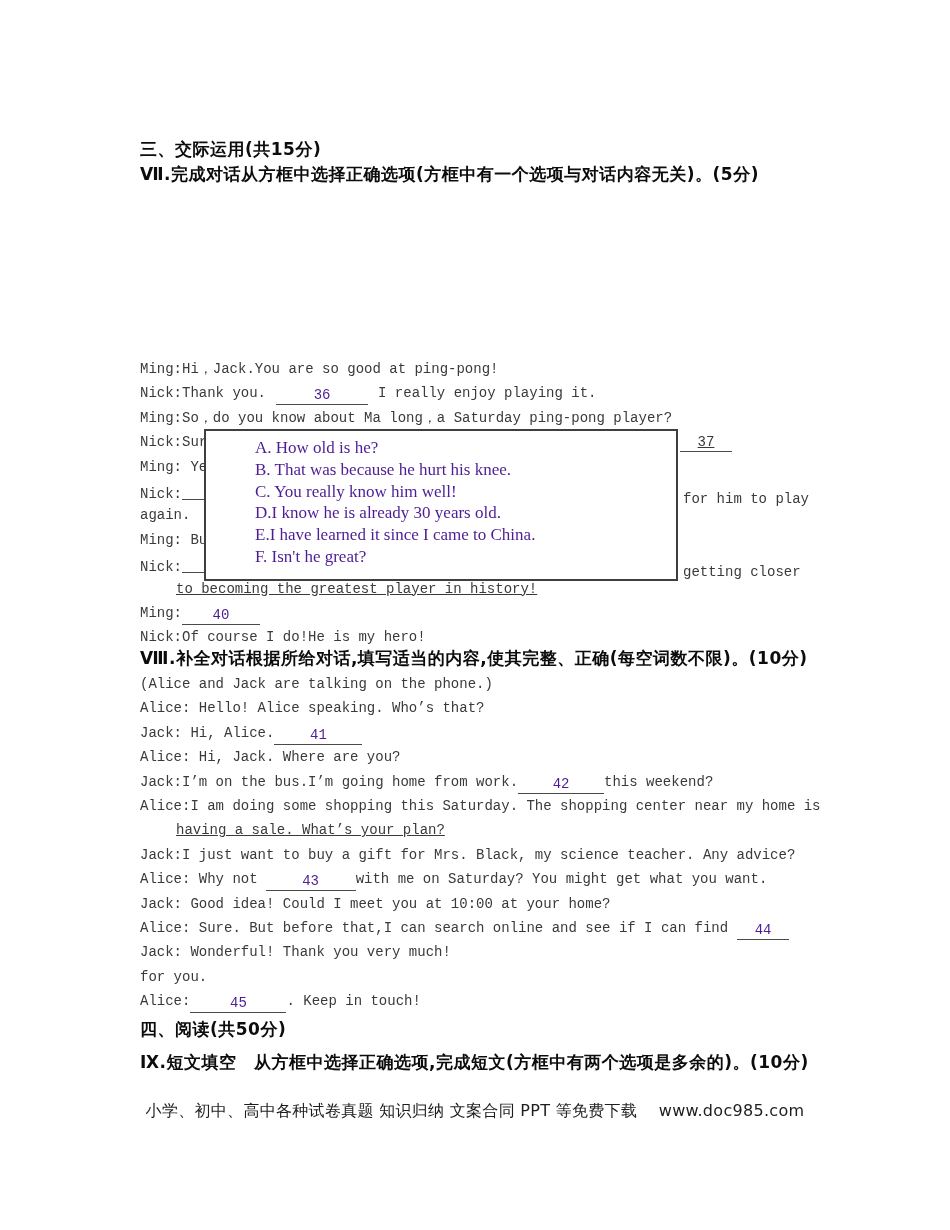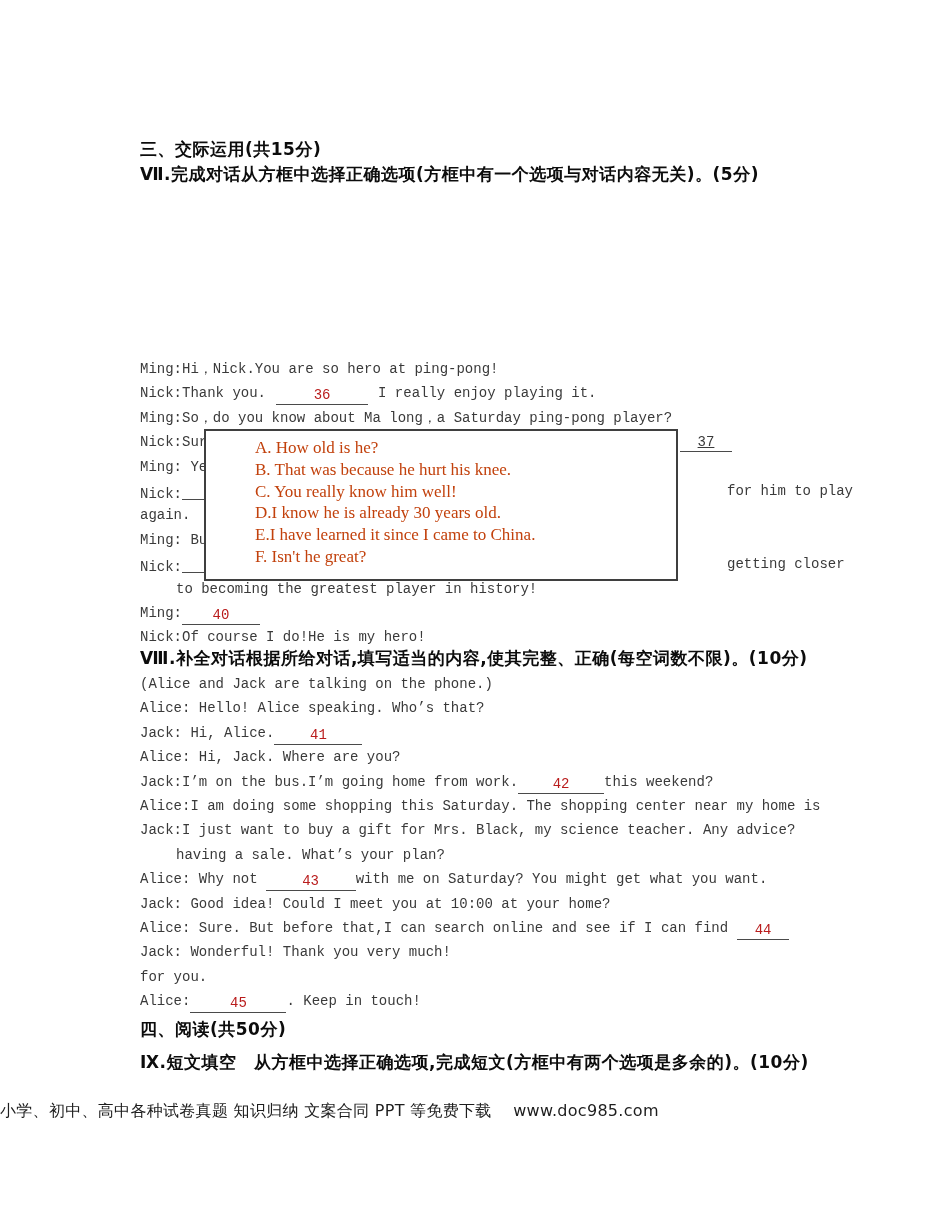--- a/index.html
+++ b/index.html
@@ -20,68 +20,68 @@
     letter-spacing:0.5px;
     white-space:nowrap;
   }
   
   .dlg{
     position:absolute;left:140px;width:700px;
     font-family:"Liberation Mono","DejaVu Sans Mono",monospace;
     font-size:14px;color:#3a3a3a;
   }
   .ln{position:relative;height:24.4px;line-height:24.4px;white-space:nowrap;}
-  .ind{padding-left:36px;}
+  .ind{padding-left:36px;text-decoration:underline;}
   
   .blank{
     display:inline-block;text-align:center;
     border-bottom:1.5px solid #4a4a4a;
     height:20px;line-height:22px;vertical-align:-2px;
-    color:#b91c1c;
+    color:#4c1d95;
   }
   .stub{
     display:inline-block;width:70px;height:20px;vertical-align:-2px;
     border-bottom:1.5px solid #4a4a4a;
   }
-  .frag-right{position:absolute;top:0;margin-left:44px;}
+  .frag-right{position:absolute;top:8px;}
   .blank-abs{
     position:absolute;top:2px;text-align:center;
     border-bottom:1.5px solid #4a4a4a;height:19px;line-height:20px;text-decoration:underline;
   }
   
   .optbox{
     position:absolute;left:204px;top:429px;width:474px;height:152px;
     background:#ffffff;border:2px solid #3f3f3f;
     z-index:5;box-sizing:border-box;
     padding:6px 0 0 49px;
     font-family:"Liberation Serif","DejaVu Serif",serif;
-    font-size:17px;color:#c2410c;
+    font-size:17px;color:#4c1d95;
   }
   .opt{height:21.8px;line-height:21.8px;white-space:nowrap;}
   
   .footer{
     position:absolute;left:0;top:1101px;width:950px;
-    text-align:left;
+    text-align:center;
     font-family:"DejaVu Sans","Liberation Sans",sans-serif;
     font-size:16px;color:#1d1d1d;letter-spacing:0.3px;
     white-space:nowrap;
   }
   .footer a{color:#1d1d1d;text-decoration:none;}
 </style>
 </head>
 <body>
 
 <div class="page">
 
   <div class="hdr" style="top:138px">三、交际运用(共15分)</div>
   <div class="hdr" style="top:163px">Ⅶ.完成对话从方框中选择正确选项(方框中有一个选项与对话内容无关)。(5分)</div>
 
   <div class="dlg" style="top:357px">
     <div class="ln">
-      <span>Ming:Hi，Nick.You are so hero at ping-pong!</span>
+      <span>Ming:Hi，Jack.You are so good at ping-pong!</span>
     </div>
     <div class="ln">
       <span>Nick:Thank you.</span><span class="blank" style="width:92px;margin:0 10px">36</span><span>I really enjoy playing it.</span>
     </div>
     <div class="ln">
       <span>Ming:So，do you know about Ma long，a Saturday ping-pong player?</span>
     </div>
     <div class="ln">
       <span>Nick:Sur</span>
       <span class="blank-abs" style="left:540px;width:52px">37</span>
@@ -137,25 +137,25 @@
     </div>
     <div class="ln">
       <span>Alice: Hi, Jack. Where are you?</span>
     </div>
     <div class="ln">
       <span>Jack:I’m on the bus.I’m going home from work.</span><span class="blank" style="width:86px">42</span><span>this weekend?</span>
     </div>
     <div class="ln">
       <span>Alice:I am doing some shopping this Saturday. The shopping center near my home is</span>
     </div>
+    <div class="ln ind">
+      <span>having a sale. What’s your plan?</span>
+    </div>
     <div class="ln">
       <span>Jack:I just want to buy a gift for Mrs. Black, my science teacher. Any advice?</span>
-    </div>
-    <div class="ln ind">
-      <span>having a sale. What’s your plan?</span>
     </div>
     <div class="ln">
       <span>Alice: Why not</span><span class="blank" style="width:90px;margin-left:8px">43</span><span>with me on Saturday? You might get what you want.</span>
     </div>
     <div class="ln">
       <span>Jack: Good idea! Could I meet you at 10:00 at your home?</span>
     </div>
     <div class="ln">
       <span>Alice: Sure. But before that,I can search online and see if I can find</span><span class="blank" style="width:52px;margin-left:9px">44</span>
     </div>

